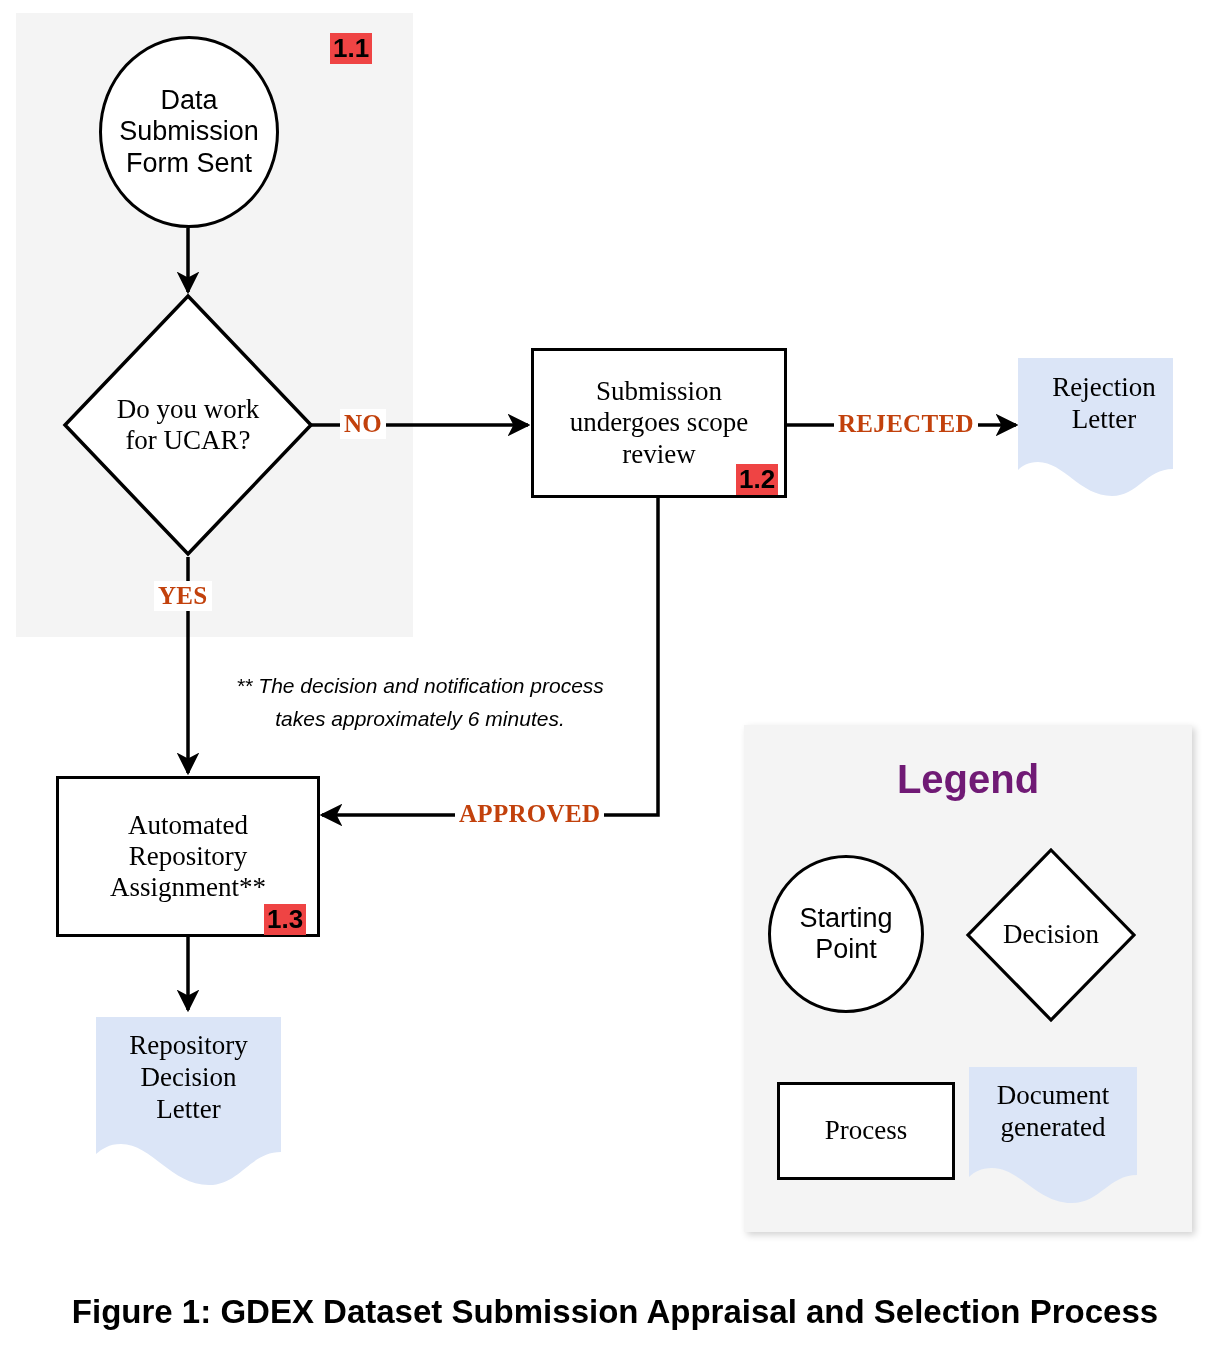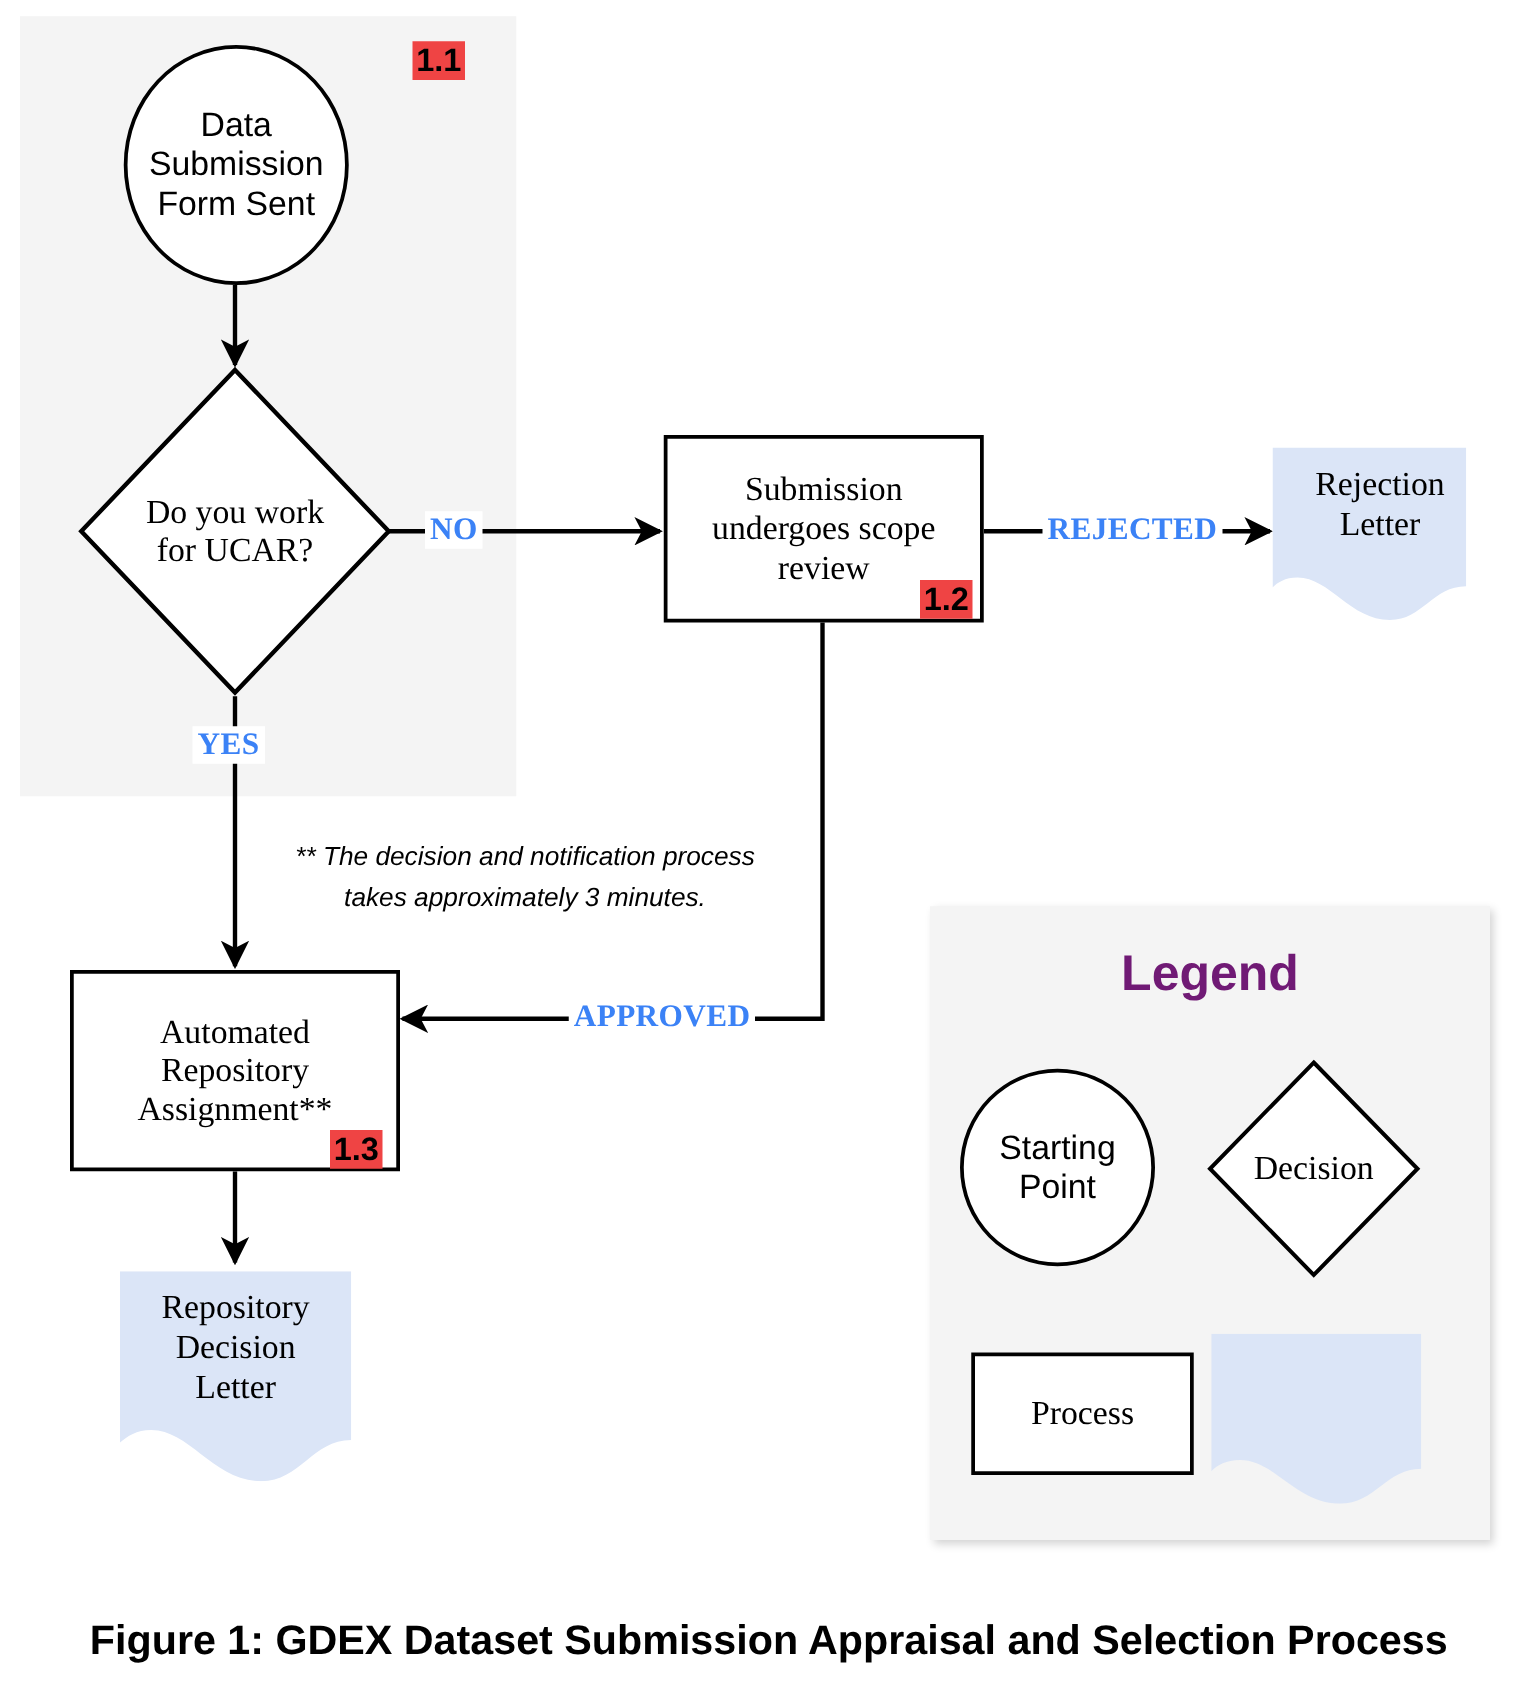--- a/index.html
+++ b/index.html
@@ -118,21 +118,21 @@
   }
 
   
   .edge-label {
     position: absolute;
     background: #ffffff;
     font-family: "Liberation Serif", serif;
     font-weight: bold;
     font-size: 25px;
     letter-spacing: 0.3px;
-    color: #3b82f6;
+    color: #c2410c;
     padding: 1px 4px;
     white-space: nowrap;
   }
 
   
   #footnote {
     position: absolute;
     left: 200px; top: 670px;
     width: 440px;
     font-family: "Liberation Sans", sans-serif;
@@ -243,21 +243,21 @@
 Decision
 Letter</div>
 </div>
 
 <div class="edge-label" id="label-no" style="left:340px; top:409px;">NO</div>
 <div class="edge-label" id="label-yes" style="left:154px; top:581px;">YES</div>
 <div class="edge-label" id="label-rejected" style="left:834px; top:409px;">REJECTED</div>
 <div class="edge-label" id="label-approved" style="left:455px; top:799px;">APPROVED</div>
 
 <div id="footnote">** The decision and notification process
-takes approximately 3 minutes.</div>
+takes approximately 6 minutes.</div>
 
 <div id="legend-title">Legend</div>
 
 <div class="node circle-node" id="legend-circle" style="left:768px; top:855px; width:156px; height:158px;">
   <div class="node-label legend-shape-label-sans">Starting
 Point</div>
 </div>
 
 <div class="diamond-wrap" id="legend-diamond" style="left:965px; top:847px; width:172px; height:176px;">
   <svg width="172" height="176" viewBox="0 0 172 176" xmlns="http://www.w3.org/2000/svg">
@@ -267,15 +267,17 @@
 </div>
 
 <div class="node rect-node" id="legend-process" style="left:777px; top:1082px; width:178px; height:98px;">
   <div class="node-label">Process</div>
 </div>
 
 <div class="doc-node" id="legend-document" style="left:969px; top:1067px; width:168px; height:136px;">
   <svg width="168" height="136" viewBox="0 0 168 136" xmlns="http://www.w3.org/2000/svg">
     <path d="M 0 0 L 168 0 L 168 108 C 140 108 131 136 103 136 C 68 136 51 101 23 101 C 12 101 5 105 0 110 Z" fill="#dbe5f7"></path>
   </svg>
+  <div class="node-label" style="padding-top:13px;">Document
+generated</div>
 </div>
 
 <div id="caption">Figure 1: GDEX Dataset Submission Appraisal and Selection Process</div>
 
 </body></html>

